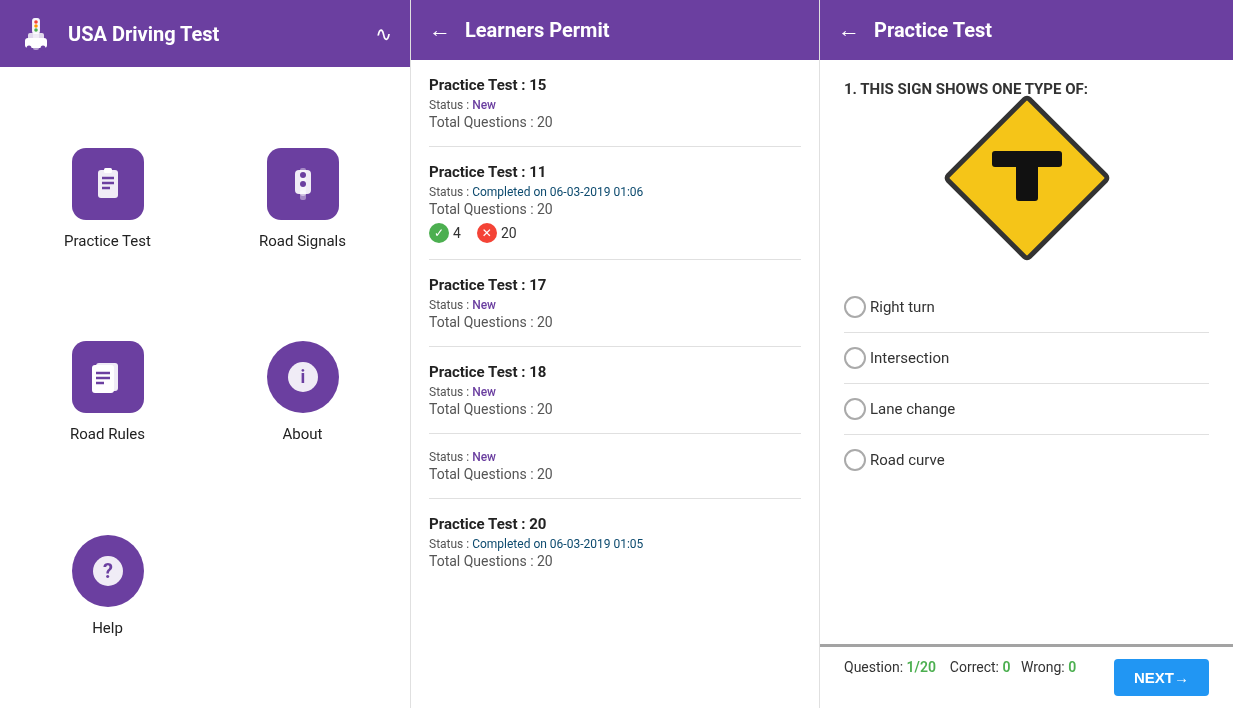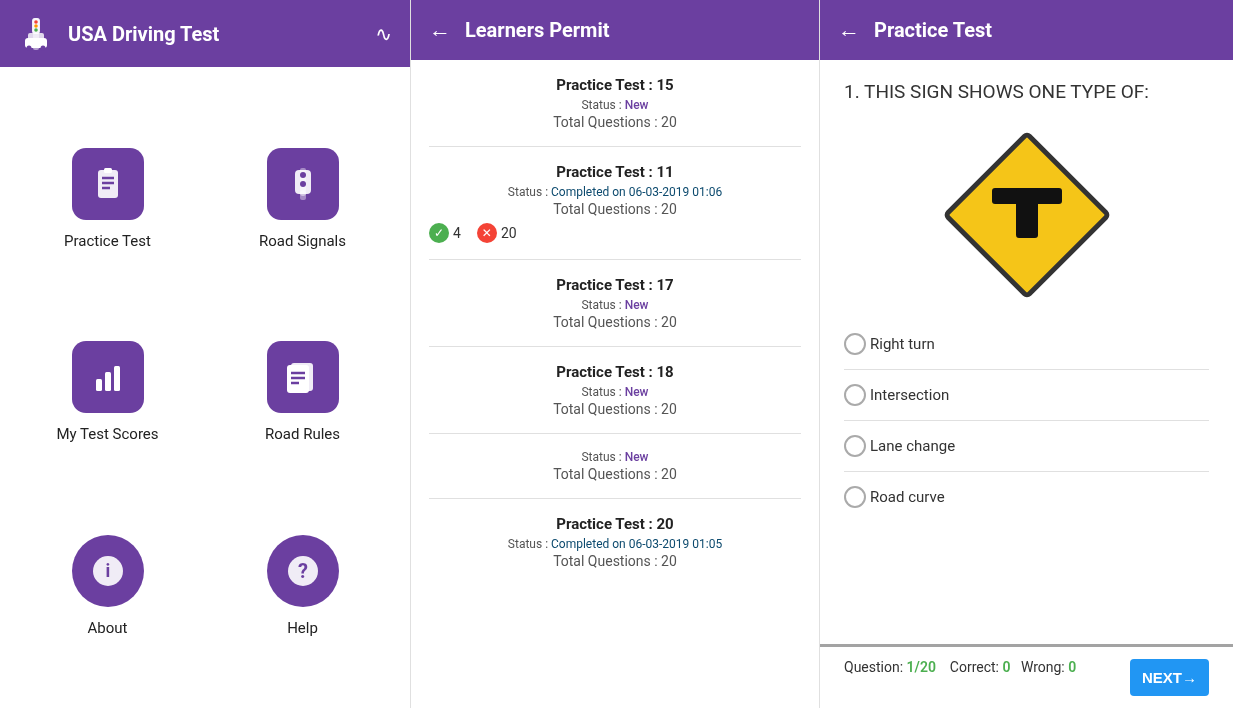--- a/index.html
+++ b/index.html
@@ -102,21 +102,20 @@
       font-weight: bold;
     }
     .test-list {
       overflow-y: auto;
       flex: 1;
       padding: 0 18px;
     }
     .test-item {
       padding: 16px 0;
       border-bottom: 1px solid #e0e0e0;
-      text-align: center;
     }
     .test-item:last-child { border-bottom: none; }
     .test-name {
       font-size: 15px;
       font-weight: bold;
       color: #222;
       margin-bottom: 4px;
     }
     .test-status {
       font-size: 12px;
@@ -175,24 +174,24 @@
     }
     .panel-right .panel-header {
       background: #6b3fa0;
     }
     .question-area {
       flex: 1;
       padding: 20px 24px;
       overflow-y: auto;
     }
     .question-label {
-      font-size: 19px;
-      font-weight: normal;
+      font-size: 15px;
+      font-weight: bold;
       color: #333;
-      margin-bottom: 32px;
+      margin-bottom: 0;
       text-transform: uppercase;
     }
     .sign-container {
       display: flex;
       justify-content: center;
       margin-bottom: 24px;
     }
     .options-list {
       list-style: none;
       padding: 0;
@@ -229,21 +228,21 @@
       font-size: 14px;
       color: #333;
     }
     .progress-info .num { color: #4CAF50; font-weight: 600; }
     .progress-info .wrong-num { color: #4CAF50; font-weight: 600; }
     .next-btn {
       background: #2196F3;
       color: #fff;
       border: none;
       border-radius: 4px;
-      padding: 10px 12px;
+      padding: 10px 20px;
       font-size: 15px;
       font-weight: 600;
       cursor: pointer;
       display: flex;
       align-items: center;
       gap: 6px;
     }
   </style>
 </head>
 <body>
@@ -291,30 +290,20 @@
           <rect x="15" y="2" width="6" height="32" rx="2" fill="white" opacity="0.4"></rect>
           <rect x="10" y="4" width="16" height="24" rx="4" fill="white" opacity="0.9"></rect>
           <circle cx="18" cy="9" r="3" fill="#6b3fa0"></circle>
           <circle cx="18" cy="18" r="3" fill="#6b3fa0"></circle>
           <circle cx="18" cy="27" r="3" fill="white" opacity="0.5"></circle>
         </svg>
       </div>
       <span class="menu-label">Road Signals</span>
     </div>
 
-    <div class="menu-item">
-      <div class="menu-icon-box">
-        <svg width="36" height="36" viewBox="0 0 36 36">
-          <rect x="6" y="20" width="6" height="12" rx="1.5" fill="white"></rect>
-          <rect x="15" y="13" width="6" height="19" rx="1.5" fill="white"></rect>
-          <rect x="24" y="7" width="6" height="25" rx="1.5" fill="white"></rect>
-        </svg>
-      </div>
-      <span class="menu-label">My Test Scores</span>
-    </div>
 
     <div class="menu-item">
       <div class="menu-icon-box">
         <svg width="36" height="36" viewBox="0 0 36 36">
           <rect x="6" y="4" width="22" height="28" rx="3" fill="white" opacity="0.9"></rect>
           <rect x="2" y="6" width="22" height="28" rx="3" fill="white"></rect>
           <line x1="6" y1="14" x2="20" y2="14" stroke="#6b3fa0" stroke-width="2.5"></line>
           <line x1="6" y1="19" x2="20" y2="19" stroke="#6b3fa0" stroke-width="2.5"></line>
           <line x1="6" y1="24" x2="14" y2="24" stroke="#6b3fa0" stroke-width="2.5"></line>
         </svg>

